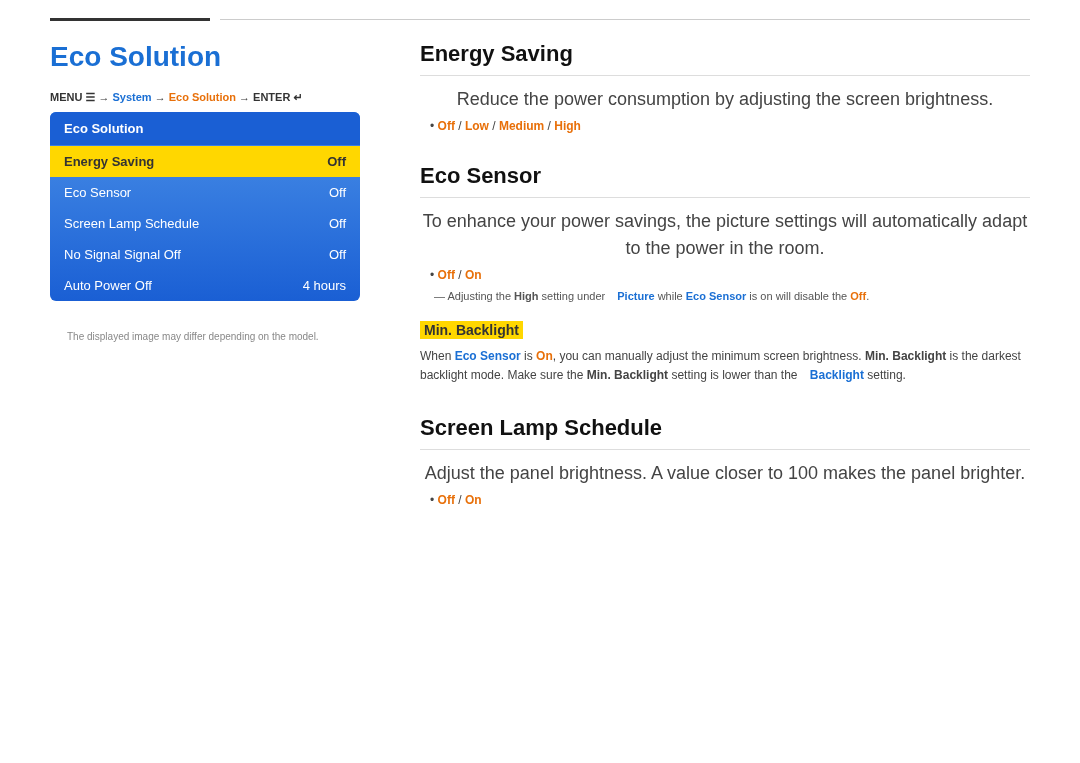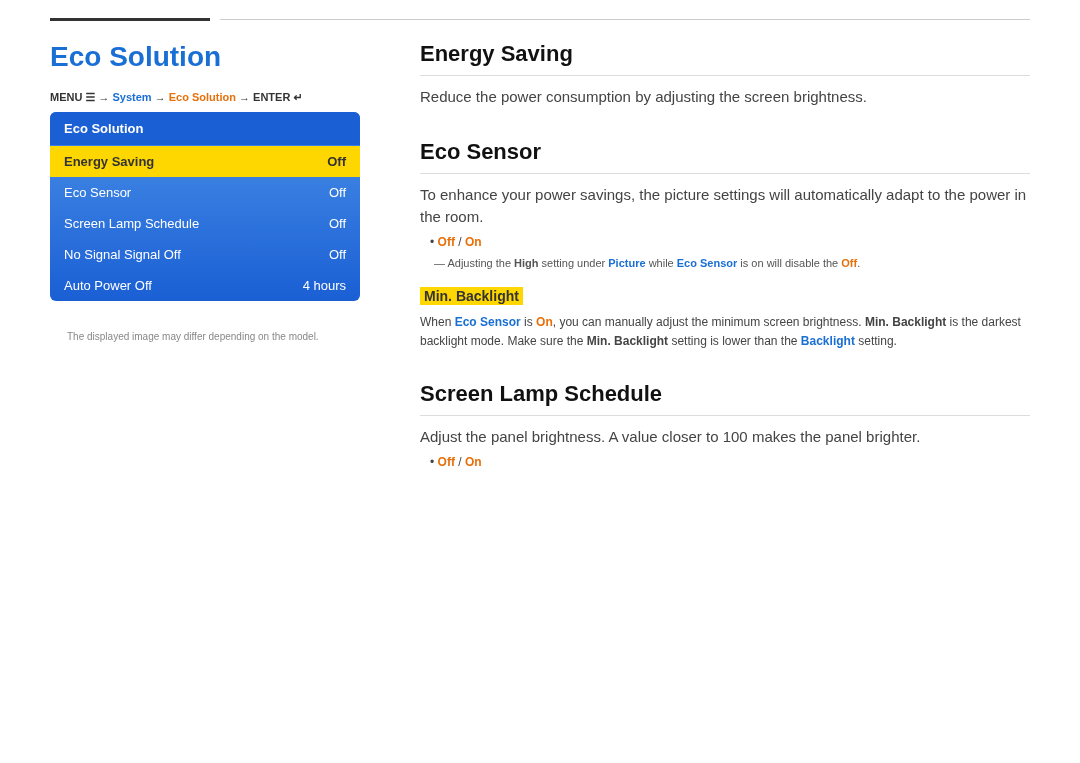--- a/index.html
+++ b/index.html
@@ -125,24 +125,25 @@
     .section-title {
       font-size: 22px;
       font-weight: bold;
       color: #111;
       margin-bottom: 10px;
       border-bottom: 1px solid #ddd;
       padding-bottom: 8px;
     }
 
     .section-desc {
-      font-size: 15px;
+      font-size: 18px;
       color: #444;
       margin-bottom: 6px;
       line-height: 1.5;
+      text-align: center;
     }
 
     .bullet-list {
       list-style: none;
       padding-left: 10px;
     }
 
     .bullet-list li {
       font-size: 12px;
       color: #444;
@@ -152,21 +153,21 @@
     .bullet-list li::before {
       content: "• ";
       color: #444;
     }
 
     .color-off { color: #e8700a; font-weight: bold; }
     .color-on { color: #e8700a; font-weight: bold; }
     .color-low { color: #e8700a; font-weight: bold; }
     .color-medium { color: #e8700a; font-weight: bold; }
     .color-high { color: #e8700a; font-weight: bold; }
-    .color-blue { color: #1a6fd4; font-weight: bold; }
+    .color-blue { color: #1a6fd4; font-weight: bold; margin-left: 9px; }
     .color-eco { color: #1a6fd4; font-weight: bold; }
 
     .note {
       font-size: 11px;
       color: #555;
       margin-top: 6px;
       padding-left: 14px;
       line-height: 1.5;
     }
 
@@ -241,20 +242,25 @@
     </div>
 
     <div class="disclaimer">The displayed image may differ depending on the model.</div>
   </div>
 
   <div class="right-panel">
 
     <div class="section">
       <div class="section-title">Energy Saving</div>
       <div class="section-desc">Reduce the power consumption by adjusting the screen brightness.</div>
+      <ul class="bullet-list">
+        <li>
+          <span class="color-off">Off</span> / <span class="color-low">Low</span> / <span class="color-medium">Medium</span> / <span class="color-high">High</span>
+        </li>
+      </ul>
     </div>
 
     <div class="section">
       <div class="section-title">Eco Sensor</div>
       <div class="section-desc">To enhance your power savings, the picture settings will automatically adapt to the power in the room.</div>
       <ul class="bullet-list">
         <li>
           <span class="color-off">Off</span> / <span class="color-on">On</span>
         </li>
       </ul>

